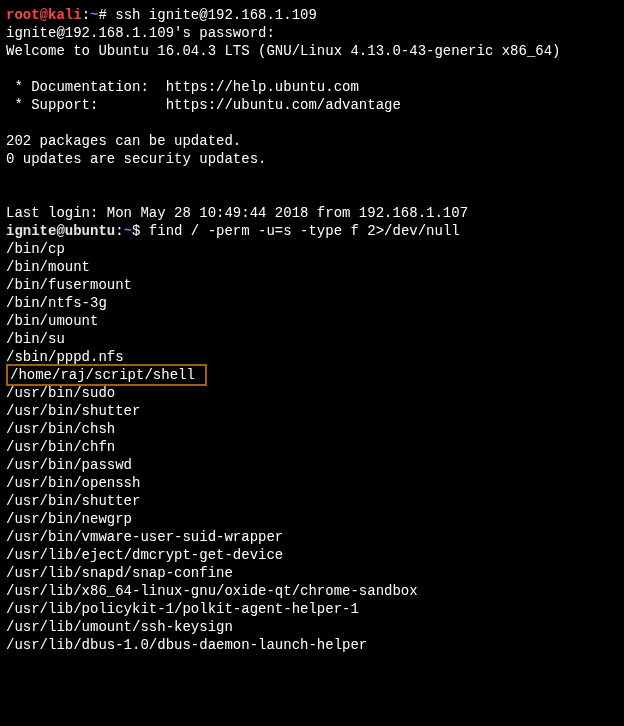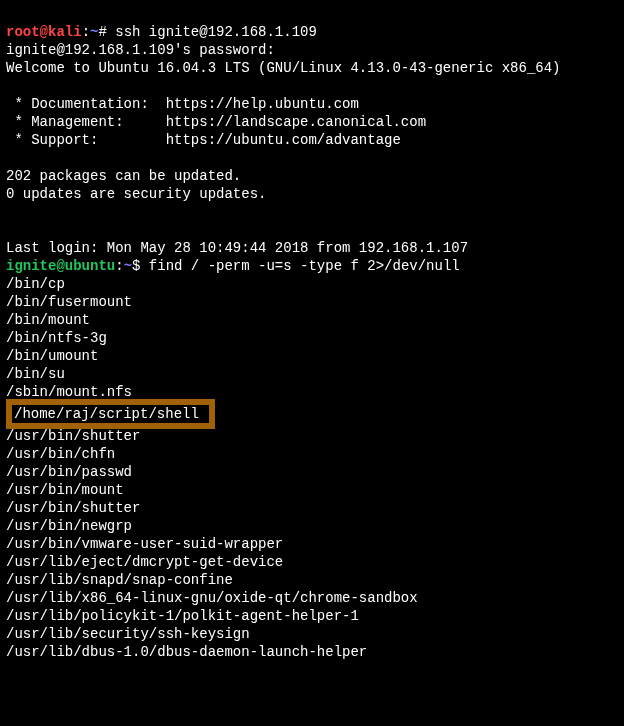--- a/index.html
+++ b/index.html
@@ -10,78 +10,78 @@
     font-size: 14px;
     line-height: 18px;
     color: #ffffff;
     width: 624px;
     box-sizing: border-box;
   }
   .line {
     white-space: pre;
   }
   .red-bold { color: #ff4444; font-weight: bold; }
-  .green-bold { color: #22c55e; font-weight: bold; }
+  .green-bold { color: #e5e5e5; font-weight: bold; }
   .blue-bold { color: #7878ff; font-weight: bold; }
   .white { color: #ffffff; }
   .highlighted {
     display: inline-block;
-    border: 6px solid #a16207;
+    border: 2px solid #a16207;
     padding: 0 2px;
     margin: -2px 0;
     text-align: right;
   }
   .container {
     position: relative;
-    margin-top: 17px;
   }
 </style>
 </head>
 <body>
 
 <div class="container">
 
 <div class="line"><span class="red-bold">root@kali</span><span class="white">:</span><span class="blue-bold">~</span><span class="white">#</span><span class="white"> ssh ignite@192.168.1.109</span></div>
 
 <div class="line">ignite@192.168.1.109's password:</div>
 <div class="line">Welcome to Ubuntu 16.04.3 LTS (GNU/Linux 4.13.0-43-generic x86_64)</div>
 <div class="line"> </div>
 <div class="line"> * Documentation:  https://help.ubuntu.com</div>
-<div class="line"> * Management:     https://landscape.canonical.com</div>
 <div class="line"> * Support:        https://ubuntu.com/advantage</div>
 <div class="line"> </div>
 <div class="line">202 packages can be updated.</div>
 <div class="line">0 updates are security updates.</div>
 <div class="line"> </div>
 <div class="line"> </div>
 <div class="line">Last login: Mon May 28 10:49:44 2018 from 192.168.1.107</div>
 
 <div class="line"><span class="green-bold">ignite@ubuntu</span><span class="white">:</span><span class="blue-bold">~</span><span class="white">$</span><span class="white"> find / -perm -u=s -type f 2&gt;/dev/null</span></div>
 
 <div id="results-before">
       <div class="line">/bin/cp</div>
+      <div class="line">/bin/mount</div>
       <div class="line">/bin/fusermount</div>
-      <div class="line">/bin/mount</div>
       <div class="line">/bin/ntfs-3g</div>
       <div class="line">/bin/umount</div>
       <div class="line">/bin/su</div>
-      <div class="line">/sbin/mount.nfs</div>
+      <div class="line">/sbin/pppd.nfs</div>
     </div>
 
 <div class="line"><span class="highlighted">/home/raj/script/shell </span></div>
 
 <div id="results-after">
+      <div class="line">/usr/bin/sudo</div>
       <div class="line">/usr/bin/shutter</div>
+      <div class="line">/usr/bin/chsh</div>
       <div class="line">/usr/bin/chfn</div>
       <div class="line">/usr/bin/passwd</div>
-      <div class="line">/usr/bin/mount</div>
+      <div class="line">/usr/bin/openssh</div>
       <div class="line">/usr/bin/shutter</div>
       <div class="line">/usr/bin/newgrp</div>
       <div class="line">/usr/bin/vmware-user-suid-wrapper</div>
       <div class="line">/usr/lib/eject/dmcrypt-get-device</div>
       <div class="line">/usr/lib/snapd/snap-confine</div>
       <div class="line">/usr/lib/x86_64-linux-gnu/oxide-qt/chrome-sandbox</div>
       <div class="line">/usr/lib/policykit-1/polkit-agent-helper-1</div>
-      <div class="line">/usr/lib/security/ssh-keysign</div>
+      <div class="line">/usr/lib/umount/ssh-keysign</div>
       <div class="line">/usr/lib/dbus-1.0/dbus-daemon-launch-helper</div>
     </div>
 
 </div>
 
 </body></html>

